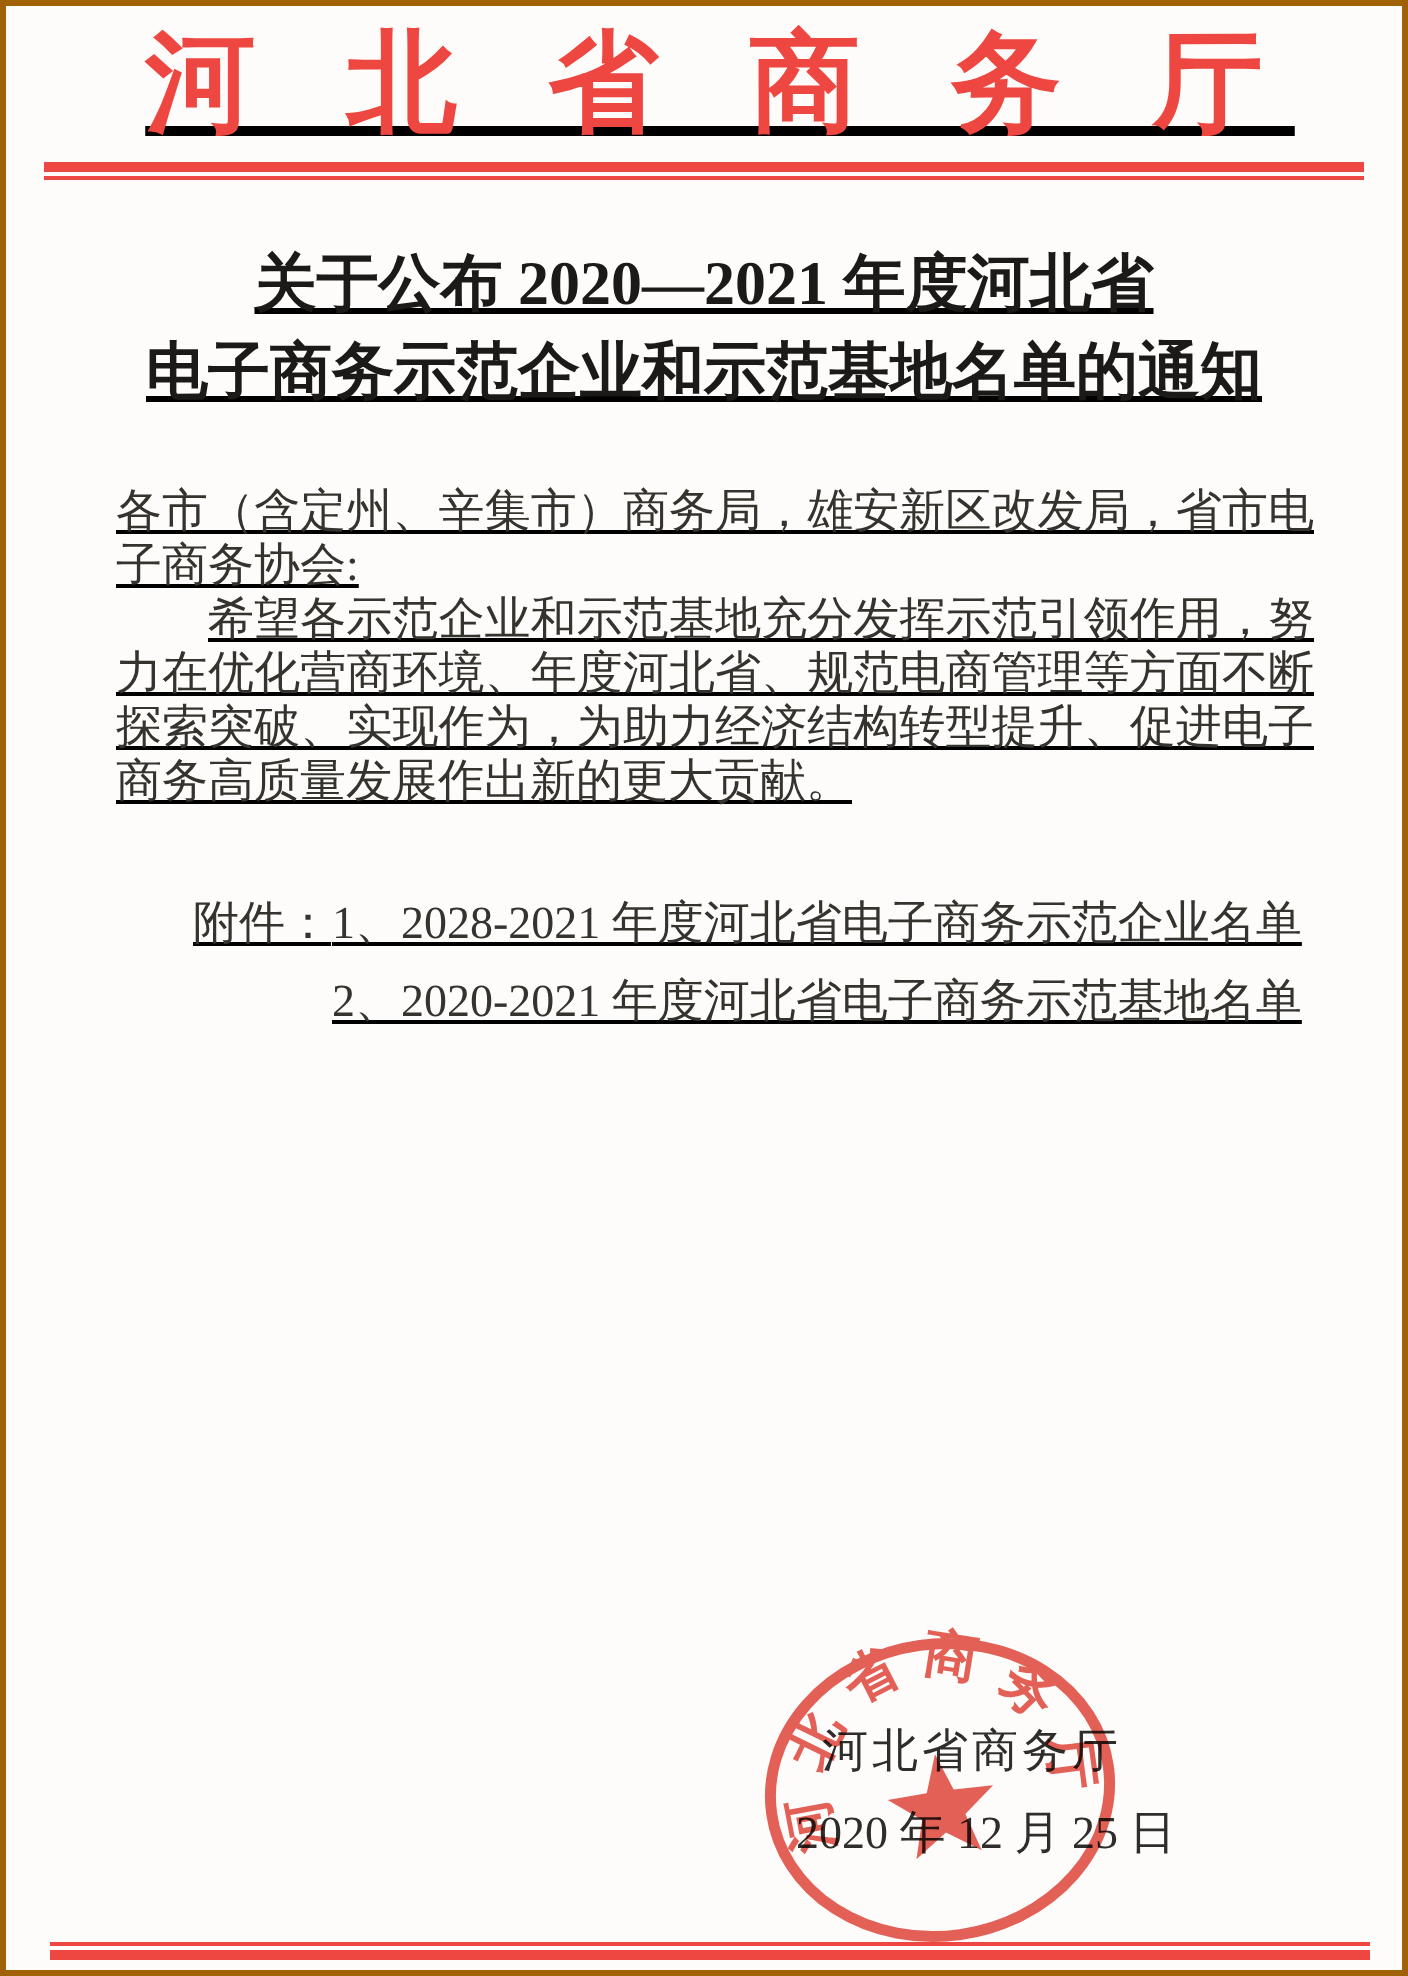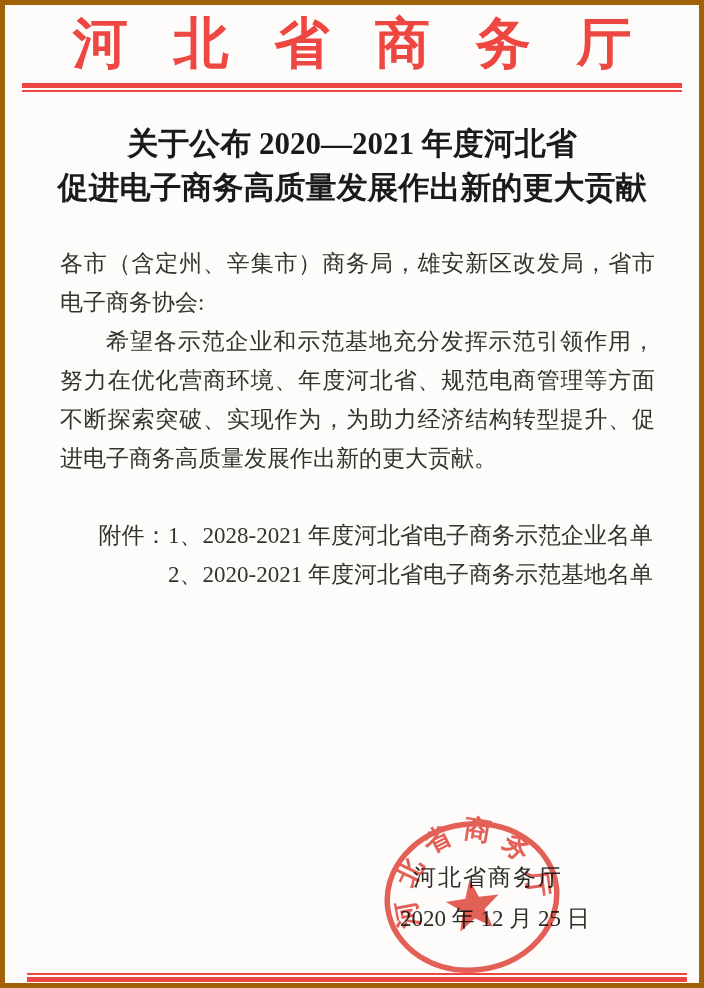--- a/index.html
+++ b/index.html
@@ -1,23 +1,24 @@
 <!DOCTYPE html>
 <html><head>
 <meta charset="utf-8">
 <style>
   html,body { margin:0; padding:0; background:#ffffff; }
   .page {
     position:relative;
     width:704px; height:988px;
     box-sizing:border-box;
     background:#fdfcfa;
-    border:5px solid #a16207;
+    border:3px solid #a16207;
     overflow:hidden;
     font-family:"Liberation Serif","DejaVu Serif",serif;
+    text-decoration:underline;
   }
   
   .letterhead {
     margin-top:8px;
     text-align:center;
     font-size:55px;
     line-height:62px;
     font-weight:bold;
     color:#ee4741;
     letter-spacing:16px;
@@ -35,21 +36,21 @@
     font-size:31px;
     line-height:44px;
     font-weight:bold;
     color:#1b1a18;
   }
   .t-line { display:block; }
   
   .body-text {
     margin:34px 44px 0 55px;
     font-size:23px;
-    line-height:39px;
+    line-height:27px;
     text-align:justify;
     word-break:break-all;
     color:#35332e;
   }
   .body-text p { margin:0; }
   .body-text p.indent { text-indent:2em; }
   
   .attachments {
     margin:38px 44px 0 93px;
     font-size:23px;
@@ -89,21 +90,21 @@
   <div class="letterhead">河 北 省 商 务 厅</div>
 
   <div class="rule rule-top">
     <div class="thick"></div>
     <div class="gap"></div>
     <div class="thin"></div>
   </div>
 
   <h1 class="doc-title">
     <span class="t-line">关于公布 2020—2021 年度河北省</span>
-    <span class="t-line">促进电子商务高质量发展作出新的更大贡献</span>
+    <span class="t-line">电子商务示范企业和示范基地名单的通知</span>
   </h1>
 
   <div class="body-text">
     <p>各市（含定州、辛集市）商务局，雄安新区改发局，省市电子商务协会:</p>
     <p class="indent">希望各示范企业和示范基地充分发挥示范引领作用，努力在优化营商环境、年度河北省、规范电商管理等方面不断探索突破、实现作为，为助力经济结构转型提升、促进电子商务高质量发展作出新的更大贡献。</p>
   </div>
 
   <div class="attachments">
     <div class="att-row">
       <span class="att-label">附件：</span>

